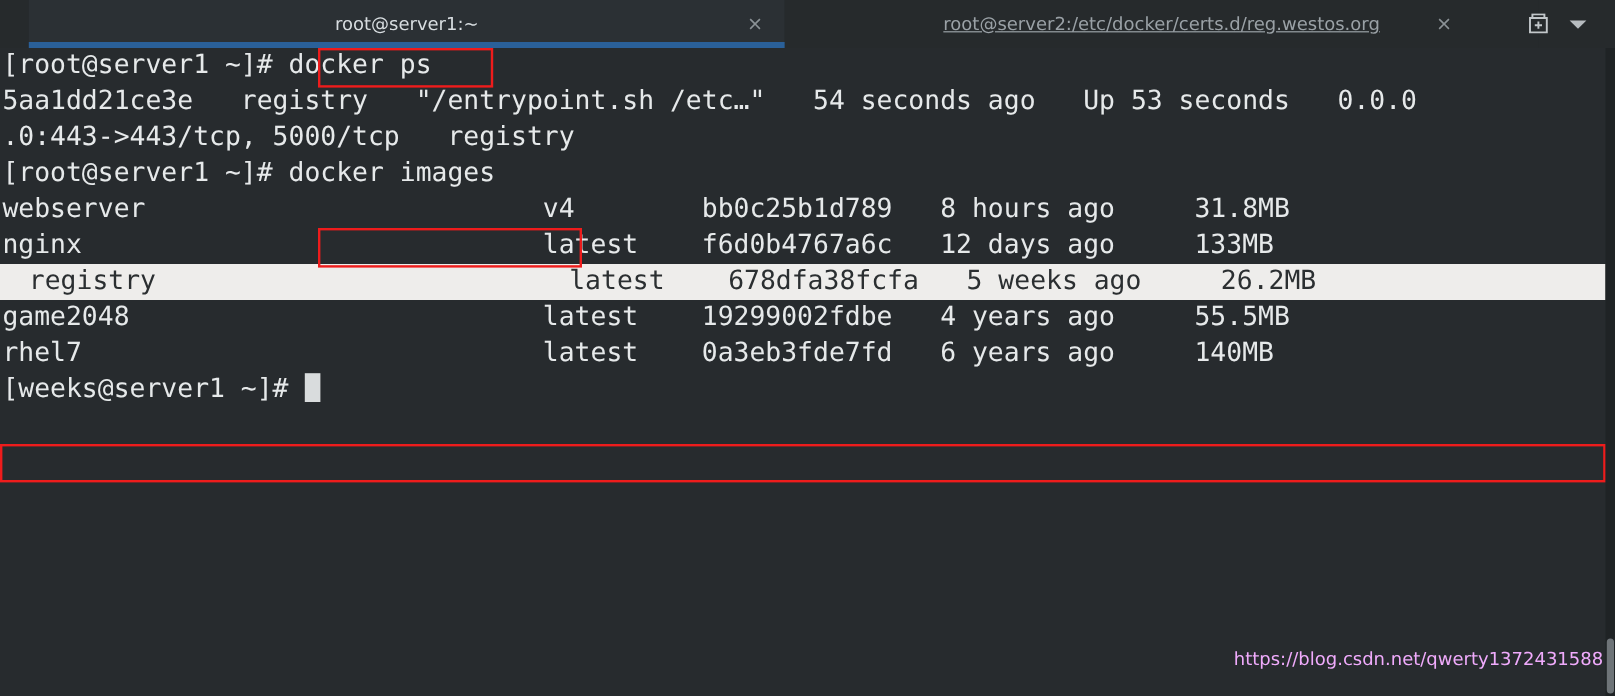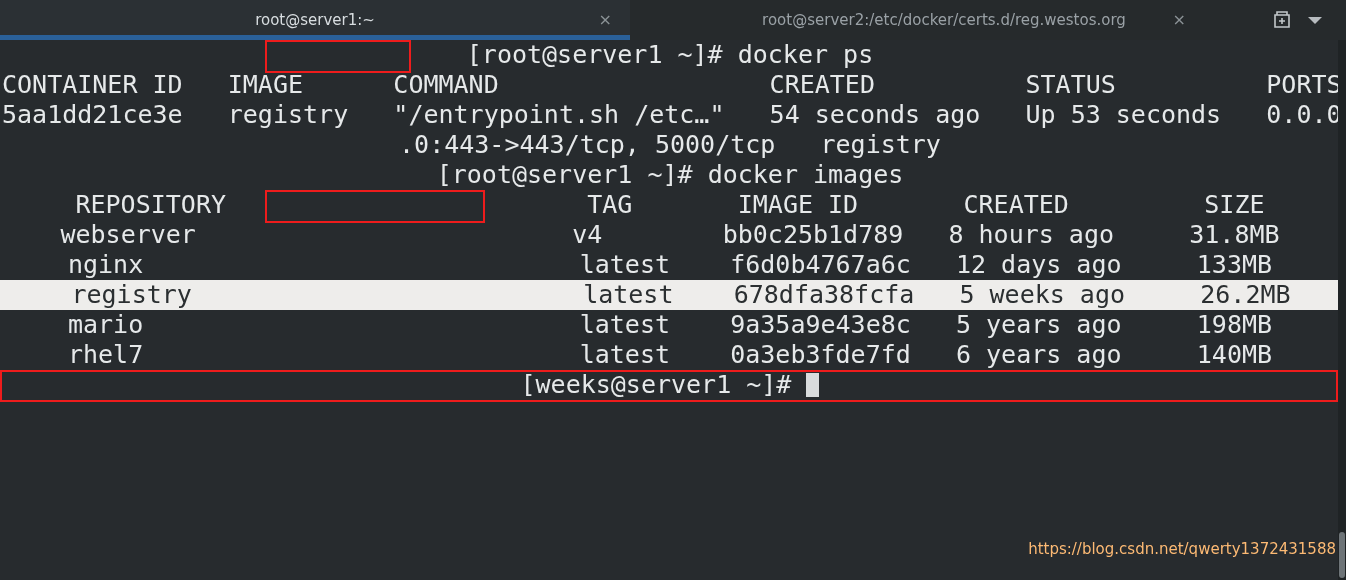--- a/index.html
+++ b/index.html
@@ -33,32 +33,34 @@
     justify-content: center;
     height: 40px;
     box-sizing: border-box;
     font-family: "DejaVu Sans", "Liberation Sans", sans-serif;
     font-size: 15px;
   }
   .tab.active {
     width: 630px;
     background: #2b3034;
     color: #d8dde0;
+    margin-left: 24px;
   }
   .tab.active .underline {
     position: absolute;
     left: 0; bottom: 0;
     width: 630px;
     height: 5px;
     background: #2a6099;
   }
   .tab.inactive {
     width: 628px;
     background: #262a2c;
     color: #9aa1a6;
+    text-decoration: underline;
   }
   .tab-title {
     white-space: nowrap;
   }
   .tab-close {
     position: absolute;
     right: 18px;
     top: 50%;
     transform: translateY(-50%);
     font-size: 16px;
@@ -95,26 +97,25 @@
     width: 1338px;
     height: 540px;
     background: #272b2e;
     overflow: hidden;
   }
   .line {
     position: relative;
     height: 30px;
     line-height: 30px;
     white-space: pre;
-    font-size: 25px;
+    font-size: 22px;
     letter-spacing: 0px;
     color: #e6e9ea;
     padding-left: 2px;
     box-sizing: border-box;
-    text-align: center;
   }
   .line.selected {
     background: #eeedeb;
     color: #2b2f31;
     padding-left: 24px;
   }
 
   
   .redbox {
     position: absolute;
@@ -153,21 +154,21 @@
     border-radius: 3px;
   }
 
   
   .watermark {
     position: absolute;
     right: 10px;
     bottom: 22px;
     font-family: "DejaVu Sans", "Liberation Sans", sans-serif;
     font-size: 15px;
-    color: #fdba74;
+    color: #f0abfc;
     white-space: nowrap;
   }
 </style>
 </head>
 <body>
 
 <div id="app">
 
   <div class="tabbar">
 
@@ -188,29 +189,27 @@
           <path d="M3 4 h14 v12 h-14 z M5 1 h10 v3 h-10 z" fill="none" stroke="#c2c7ca" stroke-width="1.6"></path>
           <path d="M10 7 v6 M7 10 h6" stroke="#c2c7ca" stroke-width="1.6"></path>
         </svg>
       </span>
       <span class="icon-chevron"></span>
     </div>
   </div>
 
   <div class="terminal">
     <div class="line">[root@server1 ~]# docker ps</div>
-    <div class="line">CONTAINER ID   IMAGE      COMMAND                  CREATED          STATUS          PORTS</div>
     <div class="line">5aa1dd21ce3e   registry   "/entrypoint.sh /etc…"   54 seconds ago   Up 53 seconds   0.0.0</div>
     <div class="line">.0:443-&gt;443/tcp, 5000/tcp   registry</div>
     <div class="line">[root@server1 ~]# docker images</div>
-    <div class="line">REPOSITORY                        TAG       IMAGE ID       CREATED         SIZE</div>
     <div class="line">webserver                         v4        bb0c25b1d789   8 hours ago     31.8MB</div>
     <div class="line">nginx                             latest    f6d0b4767a6c   12 days ago     133MB</div>
     <div class="line selected">registry                          latest    678dfa38fcfa   5 weeks ago     26.2MB</div>
-    <div class="line">mario                             latest    9a35a9e43e8c   5 years ago     198MB</div>
+    <div class="line">game2048                          latest    19299002fdbe   4 years ago     55.5MB</div>
     <div class="line">rhel7                             latest    0a3eb3fde7fd   6 years ago     140MB</div>
     <div class="line"><span>[weeks@server1 ~]# </span><span class="cursor"></span></div>
   </div>
 
   <div class="redbox" id="box-ps"></div>
   <div class="redbox" id="box-images"></div>
   <div class="redbox" id="box-registry"></div>
 
   <div class="scrollbar">
     <div class="scroll-thumb"></div>

